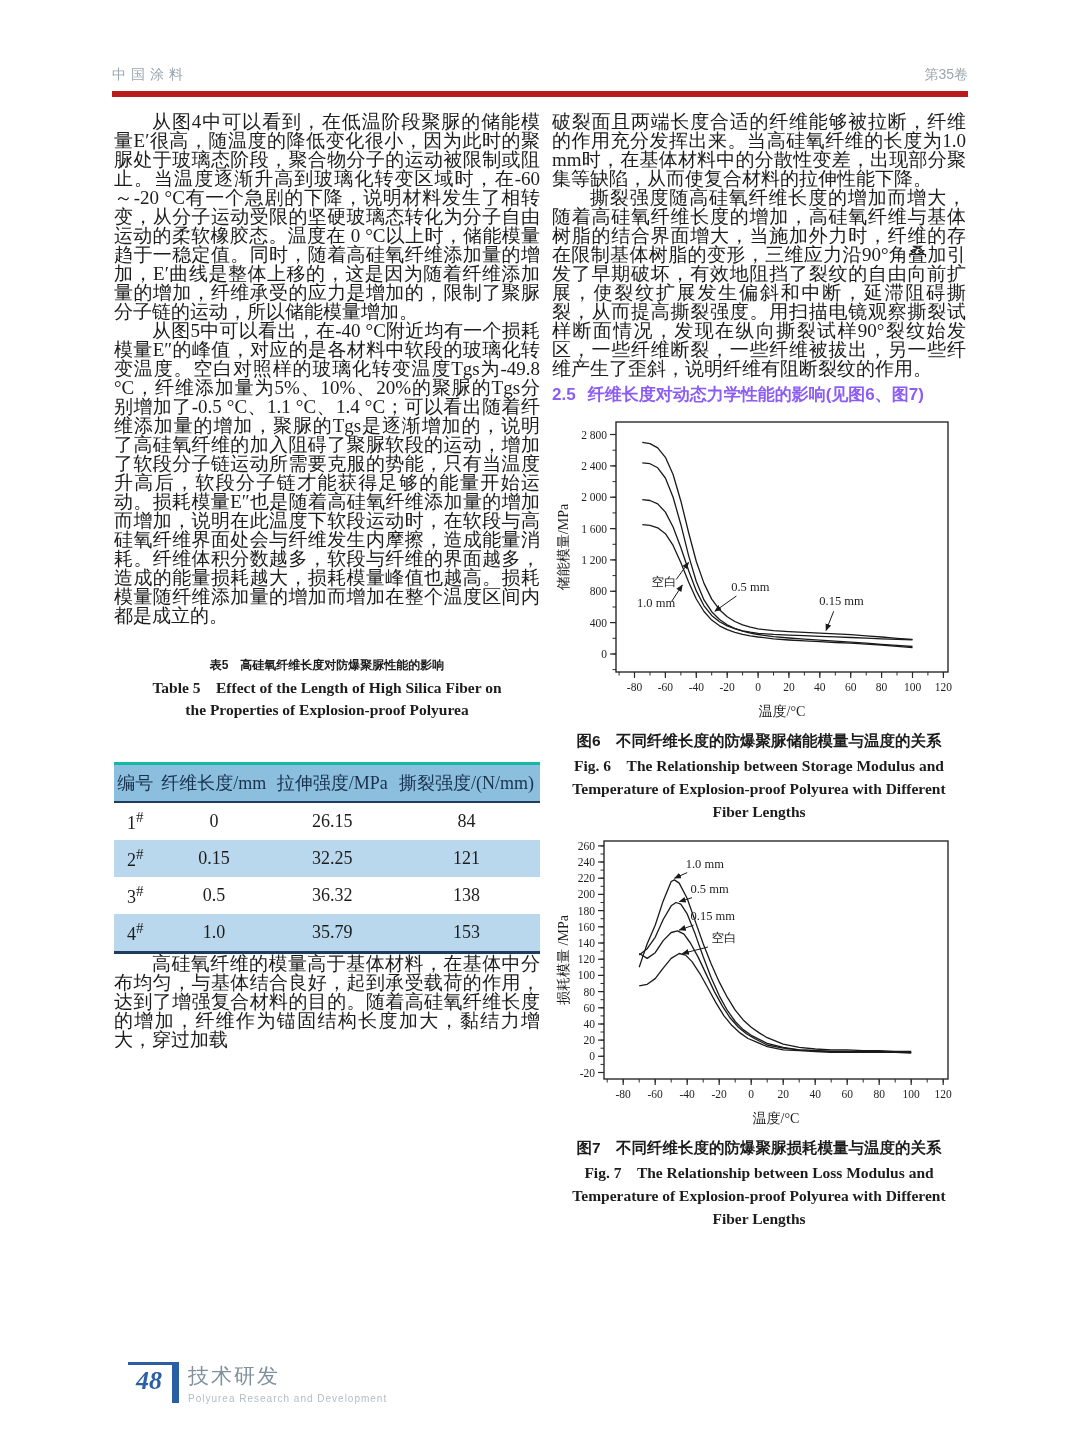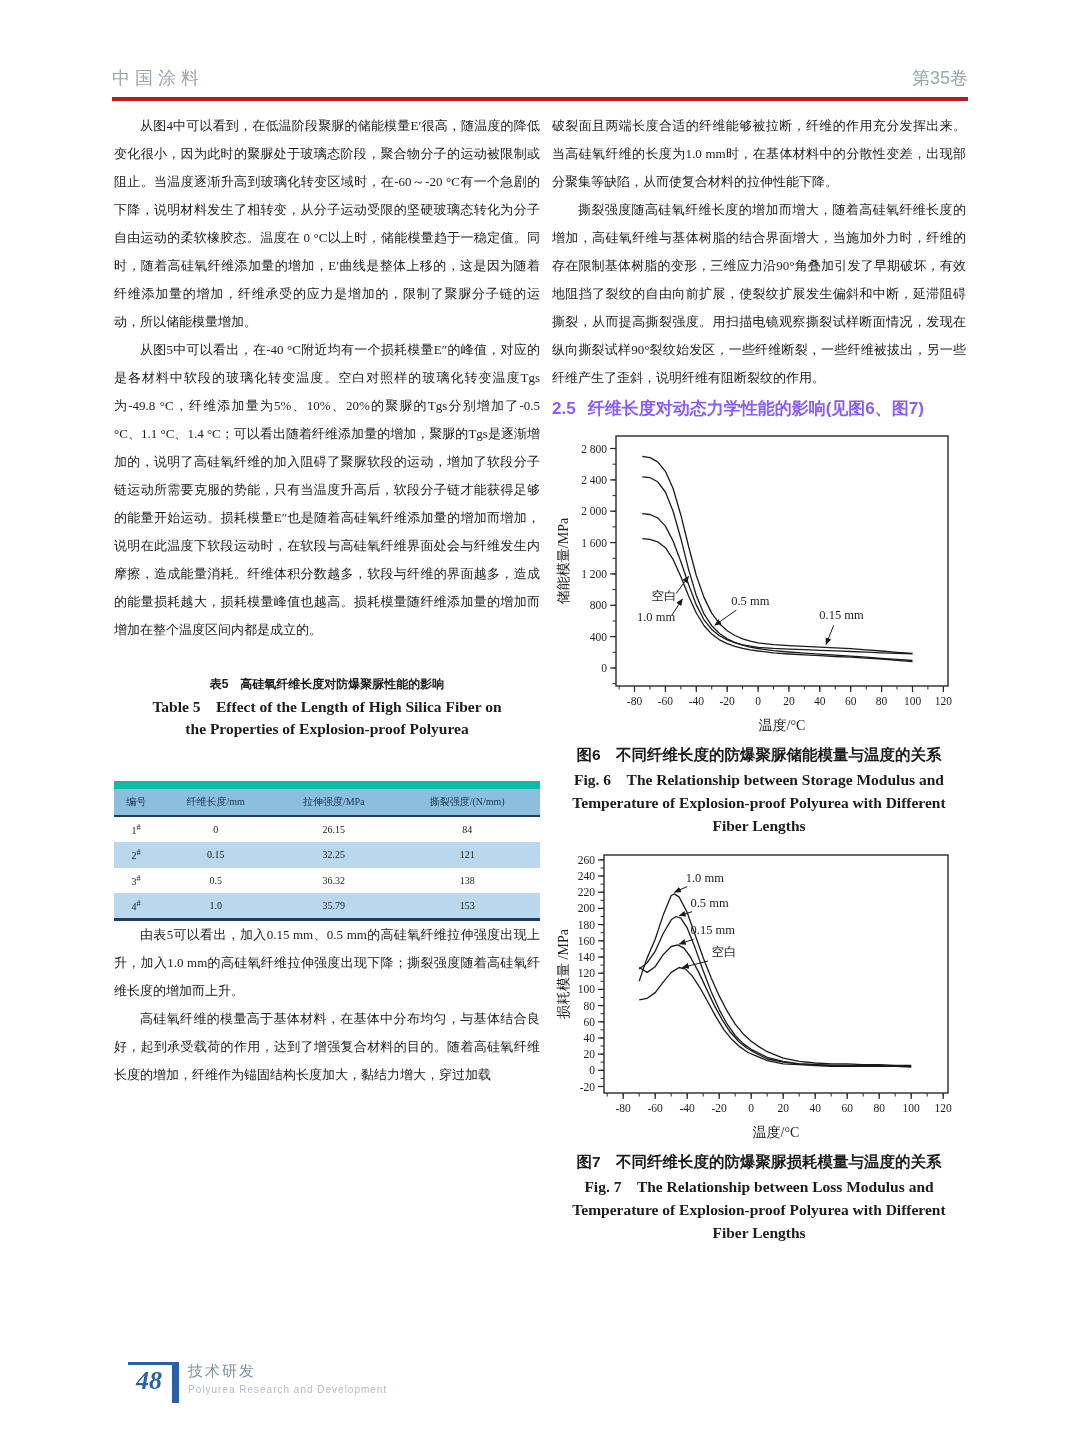--- a/index.html
+++ b/index.html
@@ -1,58 +1,58 @@
 <!DOCTYPE html>
 <html><head>
 <meta charset="utf-8">
 <style>
   html,body{margin:0;padding:0;background:#ffffff;}
   .page{position:relative;width:1078px;height:1451px;background:#fff;overflow:hidden;
         font-family:"Liberation Serif","DejaVu Serif",serif;color:#1c1c1c;}
   
   .header{position:absolute;left:112px;right:110px;top:66px;display:flex;
           justify-content:space-between;align-items:flex-end;padding-bottom:7px;
-          border-bottom:4px solid #b91c1c;color:#9aa6ae;font-size:18px;
+          border-bottom:6px solid #b91c1c;color:#9aa6ae;font-size:14px;
           font-family:"Liberation Sans","DejaVu Sans",sans-serif;}
   .journal{letter-spacing:5px;}
   
   .col-left{position:absolute;left:114px;top:112px;width:426px;}
   .col-right{position:absolute;left:552px;top:112px;width:414px;}
-  p.body{font-size:13px;line-height:28px;text-align:justify;margin:0;text-indent:2em;}
+  p.body{font-size:19px;line-height:19px;text-align:justify;margin:0;text-indent:2em;}
   p.noindent{text-indent:0;}
   .sec{color:#8b5cf6;font-size:17px;font-weight:bold;margin:5px 0 6px;
        font-family:"Liberation Sans","DejaVu Sans",sans-serif;}
   .sec .secnum{margin-right:12px;}
   
   .tbl-wrap{margin-top:32px;}
   .tbl-title-zh{text-align:center;font-size:12px;font-weight:bold;margin:0 0 3px;
                 font-family:"Liberation Sans","DejaVu Sans",sans-serif;}
   .tbl-title-en{text-align:center;font-size:15.5px;font-weight:bold;line-height:22px;margin:1px 28px 12px;}
-  table.t5{width:100%;border-collapse:collapse;font-size:10px;
-           border-top:8px solid #14b8a6;border-bottom:3px solid #1d3c5f;margin-top:41px;}
+  table.t5{width:100%;border-collapse:collapse;font-size:18px;
+           border-top:3px solid #14b8a6;border-bottom:3px solid #1d3c5f;margin-top:41px;}
   table.t5 thead th{background:#8cbede;font-weight:normal;padding:6px 2px;
                     border-bottom:2px solid #1d3c5f;color:#18324e;}
   table.t5 td{text-align:center;padding:6px 2px;}
   table.t5 tr.alt{background:#bad8ed;}
   .after-table{margin-top:36px;}
   
   .fig{margin-top:6px;}
   svg text.tick{font-size:11.5px;fill:#1f1f1f;font-family:"Liberation Serif","DejaVu Serif",serif;}
   svg text.axis{font-size:14px;fill:#1f1f1f;font-family:"Liberation Serif","DejaVu Serif",serif;}
   svg text.ann{font-size:12.5px;fill:#1f1f1f;font-family:"Liberation Serif","DejaVu Serif",serif;}
   .cap-zh{text-align:center;font-weight:bold;font-size:15.5px;margin-top:3px;
           font-family:Liberation Sans, sans-serif;}
   .cap-en{text-align:center;font-weight:bold;font-size:15.5px;line-height:23px;margin:2px 6px 10px;}
   
   .footer{position:absolute;left:128px;top:1362px;display:flex;align-items:flex-start;}
   .pgbox{border-top:3px solid #2a5fa6;padding:1px 10px 0 8px;}
   .pgnum{font-style:italic;font-weight:bold;font-size:26px;color:#2a5fa6;}
   .vbar{width:7px;height:41px;background:#2a5fa6;}
   .ftext{margin-left:9px;font-family:"Liberation Sans","DejaVu Sans",sans-serif;}
-  .fzh{font-size:15px;color:#7f909c;letter-spacing:2px;}
+  .fzh{font-size:21px;color:#7f909c;letter-spacing:2px;}
   .fen{font-size:10px;color:#b3bcc3;letter-spacing:1px;margin-top:3px;}
 </style>
 </head>
 <body>
 
 <div class="page">
 
   <div class="header">
     <span class="journal">中国涂料</span>
     <span>第35卷</span>
@@ -96,21 +96,20 @@
             <tr class="alt">
               <td>4<sup>#</sup></td>
               <td>1.0</td>
               <td>35.79</td>
               <td>153</td>
             </tr>
           </tbody>
       </table>
     </div>
 
-    <p class="body after-table">由表5可以看出，加入0.15 mm、0.5 mm的高硅氧纤维拉伸强度出现上升，加入1.0 mm的高硅氧纤维拉伸强度出现下降；撕裂强度随着高硅氧纤维长度的增加而上升。</p>
     <p class="body">高硅氧纤维的模量高于基体材料，在基体中分布均匀，与基体结合良好，起到承受载荷的作用，达到了增强复合材料的目的。随着高硅氧纤维长度的增加，纤维作为锚固结构长度加大，黏结力增大，穿过加载</p>
   </div>
 
   <div class="col-right">
     <p class="body noindent">破裂面且两端长度合适的纤维能够被拉断，纤维的作用充分发挥出来。当高硅氧纤维的长度为1.0 mm时，在基体材料中的分散性变差，出现部分聚集等缺陷，从而使复合材料的拉伸性能下降。</p>
     <p class="body">撕裂强度随高硅氧纤维长度的增加而增大，随着高硅氧纤维长度的增加，高硅氧纤维与基体树脂的结合界面增大，当施加外力时，纤维的存在限制基体树脂的变形，三维应力沿90°角叠加引发了早期破坏，有效地阻挡了裂纹的自由向前扩展，使裂纹扩展发生偏斜和中断，延滞阻碍撕裂，从而提高撕裂强度。用扫描电镜观察撕裂试样断面情况，发现在纵向撕裂试样90°裂纹始发区，一些纤维断裂，一些纤维被拔出，另一些纤维产生了歪斜，说明纤维有阻断裂纹的作用。</p>
     <div class="sec">
       <span class="secnum">2.5</span><span>纤维长度对动态力学性能的影响(见图6、图7)</span>
     </div>
 

